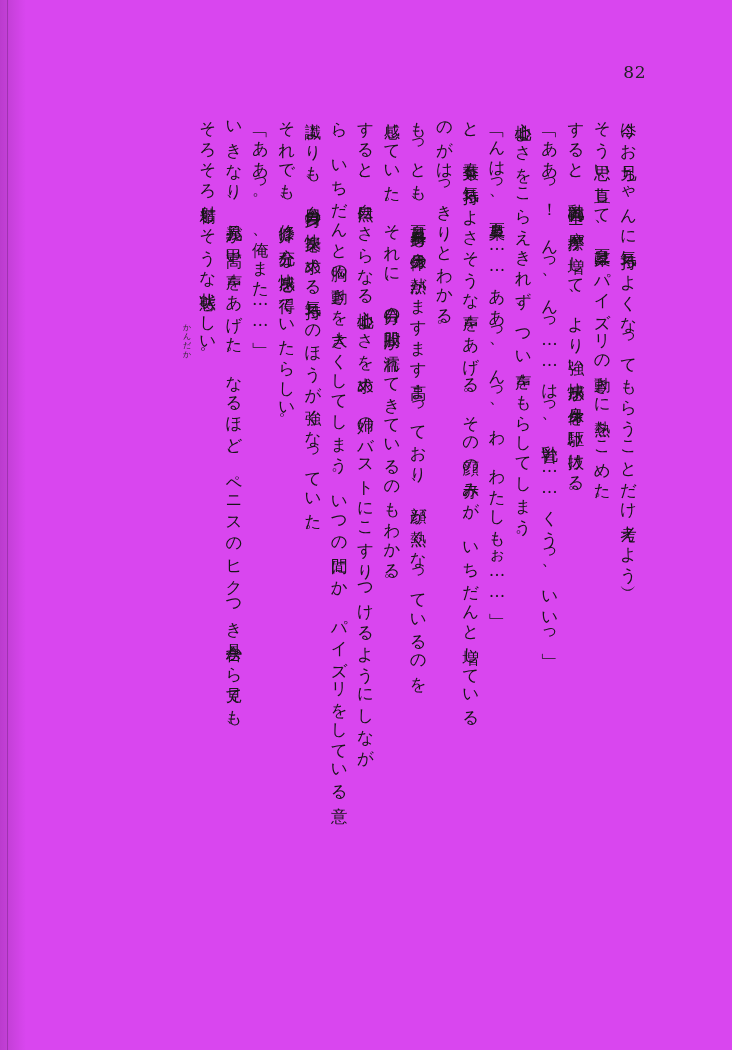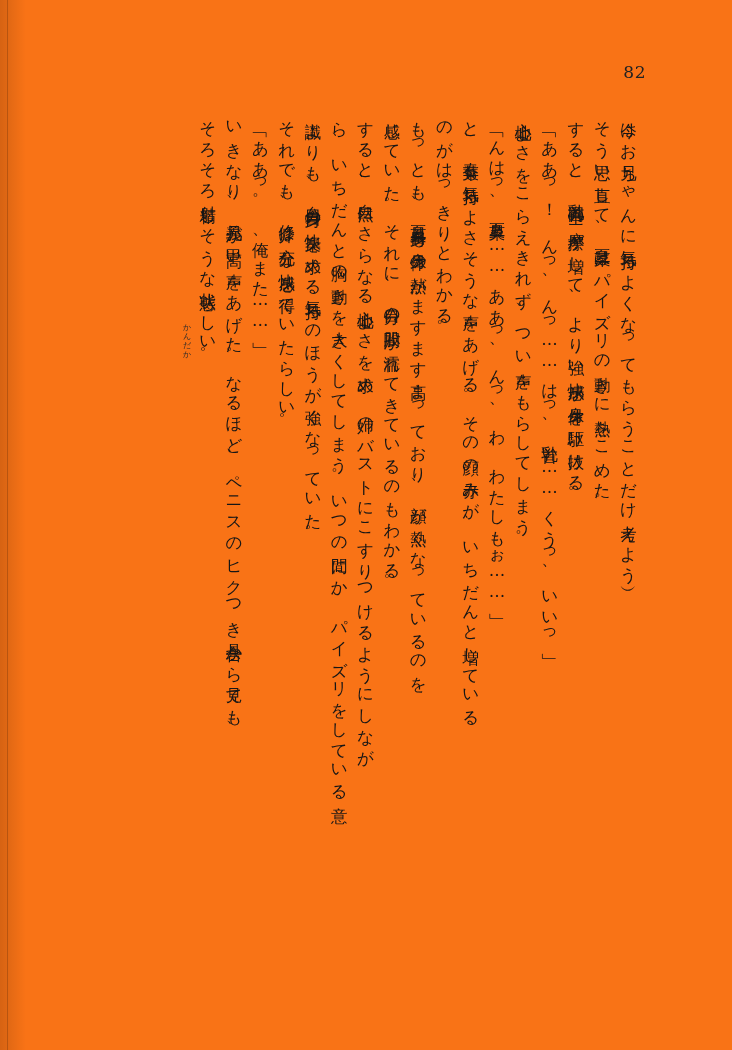--- a/index.html
+++ b/index.html
@@ -13,21 +13,21 @@
     position: relative;
     overflow: hidden;
     font-family: "DejaVu Serif", "Liberation Serif", serif;
     color: #1a1a1a;
   }
 
   
   #page {
     position: absolute;
     inset: 0;
-    background: #f97316;
+    background: #d946ef;
   }
 
   
   #gutter-shadow {
     position: absolute;
     left: 0;
     top: 0;
     width: 26px;
     height: 100%;
     background: linear-gradient(to right, rgba(0,0,0,0.14), rgba(0,0,0,0.0));

